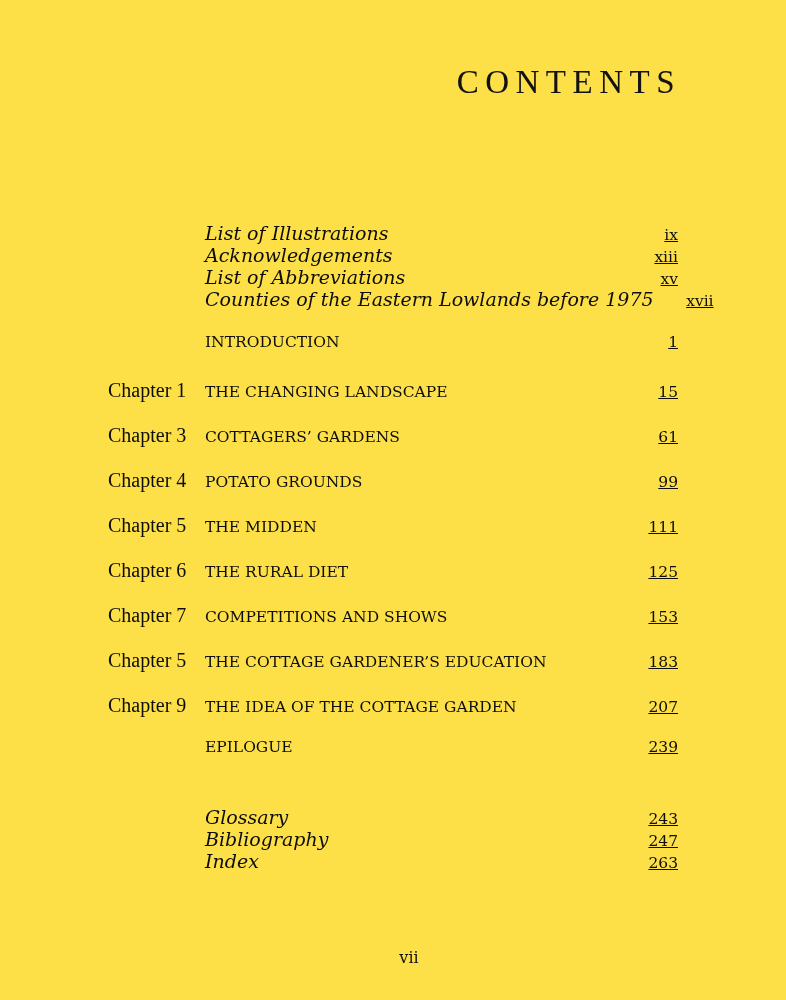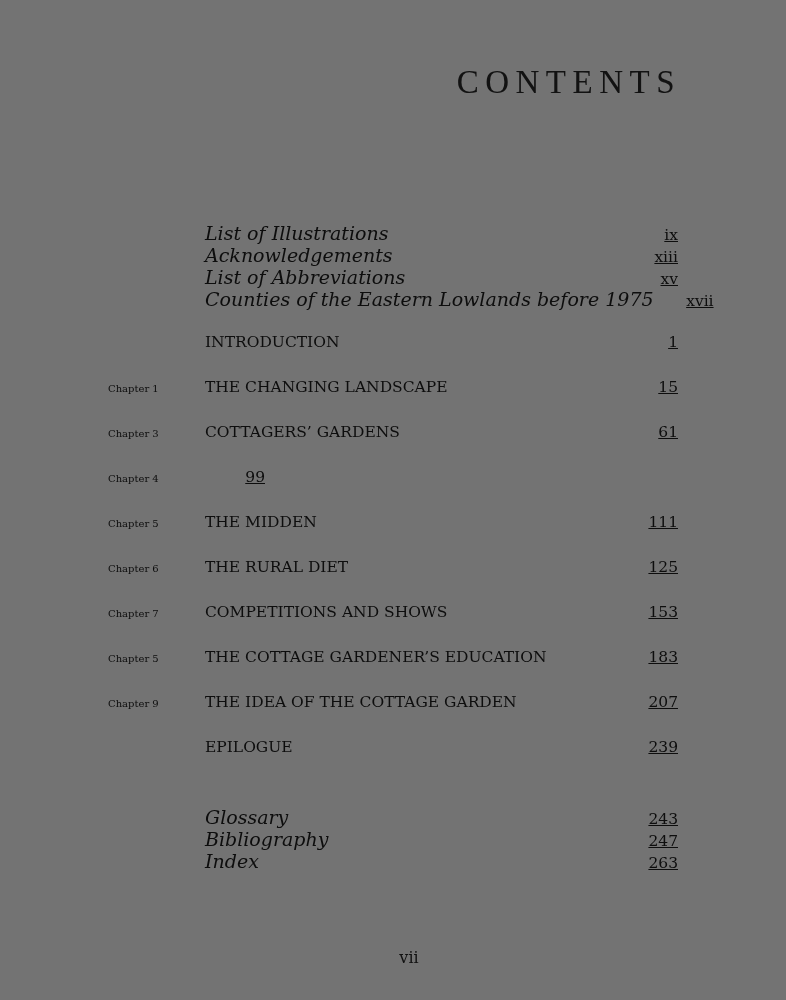--- a/index.html
+++ b/index.html
@@ -14,21 +14,21 @@
     position: relative;
     overflow: hidden;
     font-family: "DejaVu Serif", "Liberation Serif", serif;
     color: #000000;
     -webkit-font-smoothing: antialiased;
   }
 
   .page {
     position: absolute;
     inset: 0;
-    background: #737373;
+    background: #fde047;
   }
 
   
   .contents-heading {
     position: absolute;
     left: 0;
     right: 105px;
     top: 62px;
     text-align: right;
     font-family: "Liberation Serif", "DejaVu Serif", serif;
@@ -51,24 +51,25 @@
 
   .toc-row {
     display: flex;
     align-items: baseline;
     width: 100%;
   }
 
   .col-chapter {
     flex: 0 0 97px;
     width: 97px;
-    font-size: 10px;
+    font-size: 20px;
     line-height: 1;
     white-space: nowrap;
     color: #0d0d0d;
+    font-family: Liberation Serif, serif;
   }
 
   .col-title {
     flex: 1 1 auto;
     font-size: 15.5px;
     line-height: 1;
     white-space: nowrap;
     color: #0d0d0d;
   }
 
@@ -172,20 +173,21 @@
         <span class="col-title">THE CHANGING LANDSCAPE</span>
         <span class="col-page">15</span>
       </div>
       <div class="toc-row">
         <span class="col-chapter">Chapter 3</span>
         <span class="col-title">COTTAGERS’ GARDENS</span>
         <span class="col-page">61</span>
       </div>
       <div class="toc-row">
         <span class="col-chapter">Chapter 4</span>
+        <span class="col-title">POTATO GROUNDS</span>
         <span class="col-page">99</span>
       </div>
       <div class="toc-row">
         <span class="col-chapter">Chapter 5</span>
         <span class="col-title">THE MIDDEN</span>
         <span class="col-page">111</span>
       </div>
       <div class="toc-row">
         <span class="col-chapter">Chapter 6</span>
         <span class="col-title">THE RURAL DIET</span>

